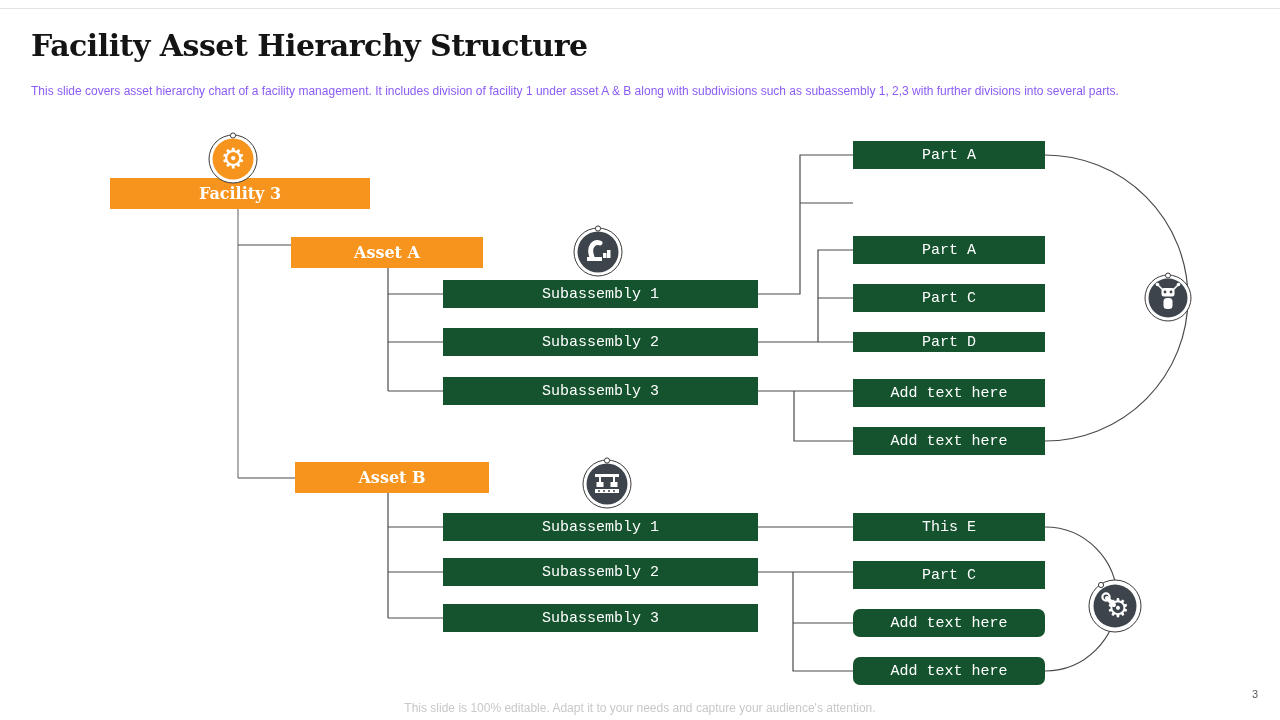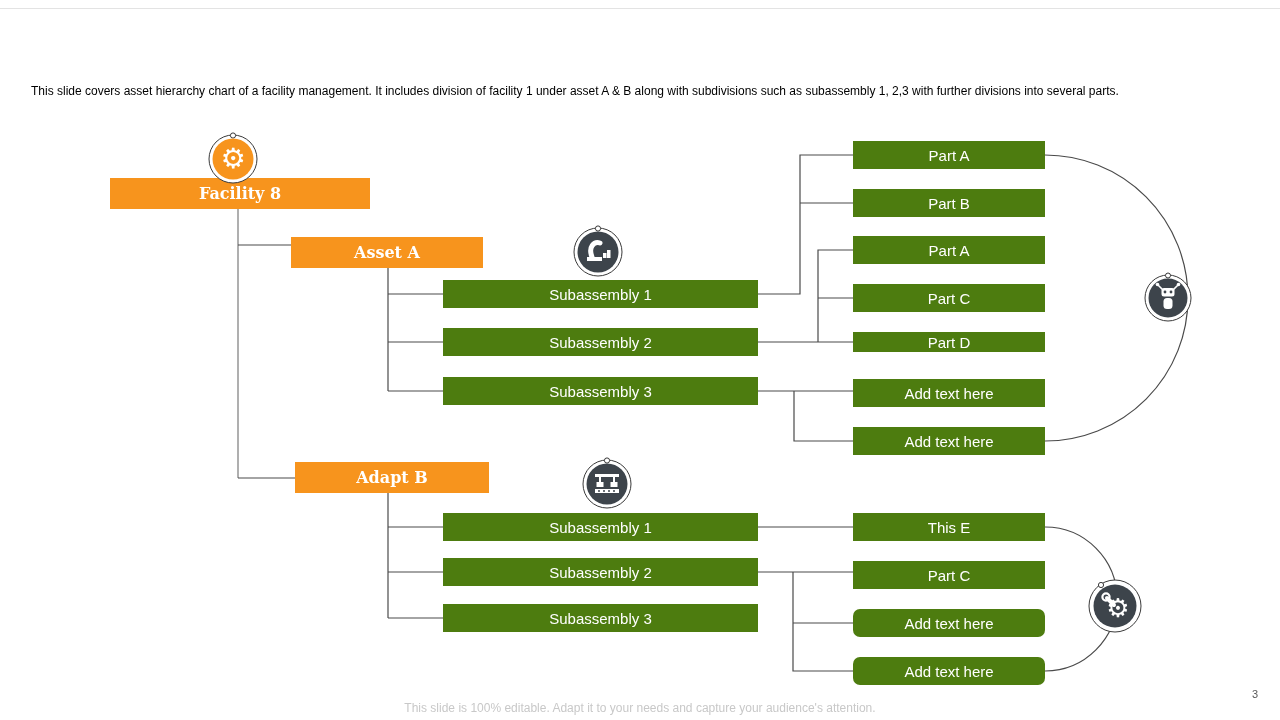--- a/index.html
+++ b/index.html
@@ -1,39 +1,40 @@
 <!DOCTYPE html>
 <html><head>
 <meta charset="utf-8">
 <style>
   html,body{margin:0;padding:0;background:#ffffff;}
   .slide{position:relative;width:1280px;height:720px;background:#ffffff;overflow:hidden;
          font-family:"Liberation Sans",sans-serif;}
   .top-rule{position:absolute;left:0;top:8px;width:1280px;height:1px;background:#e3e3e3;}
   .title{position:absolute;left:31px;top:28px;font-family:"DejaVu Serif",serif;
          font-weight:bold;font-size:30px;letter-spacing:-0.5px;color:#141414;}
-  .subtitle{position:absolute;left:31px;top:84px;width:1150px;font-size:12px;color:#000000;}
+  .subtitle{position:absolute;left:31px;top:84px;width:1150px;font-size:12px;color:#8b5cf6;}
   .footer{position:absolute;left:0;top:701px;width:1280px;text-align:center;
           font-size:12px;color:#c8c8c8;}
   .pagenum{position:absolute;left:1238px;top:688px;width:20px;text-align:right;
            font-size:11px;color:#595959;}
   svg.wires{position:absolute;left:0;top:0;}
   .node{position:absolute;display:flex;align-items:center;justify-content:center;
         color:#ffffff;box-sizing:border-box;}
   .orange{background:#F7941D;font-family:"DejaVu Serif",serif;font-weight:bold;font-size:16px;}
-  .dark{background:#4d7c0f;font-size:15px;font-family:Liberation Sans, sans-serif;}
+  .dark{background:#14532d;font-size:15px;font-family:Liberation Mono, monospace;}
   .rounded{border-radius:7px;}
   .badge{position:absolute;}
 </style>
 </head>
 <body>
 
 <div class="slide">
   <div class="top-rule"></div>
 
+  <div class="title">Facility Asset Hierarchy Structure</div>
   <div class="subtitle">This slide covers asset hierarchy chart of a facility management. It includes division of facility 1 under asset A &amp; B along with subdivisions such as subassembly 1, 2,3 with further divisions into several parts.</div>
 
   <svg class="wires" width="1280" height="720" viewBox="0 0 1280 720">
     <g stroke="#4A4A4A" stroke-width="1.2" fill="none">
 
       <path d="M238 209 V478" stroke="#7a7a7a"></path>
       <path d="M238 245 H291"></path>
       <path d="M238 478 H295"></path>
 
       <path d="M388 260 V391"></path>
@@ -52,45 +53,42 @@
 
       <path d="M758 527 H853"></path>
 
       <path d="M758 572 H853 M793 572 V671 H853 M793 623 H853"></path>
 
       <path d="M1045 527 A72 72 0 0 1 1045 671"></path>
     </g>
   </svg>
 
   <div class="node orange" style="left:110px;top:178px;width:260px;height:31px;">
-    <span>Facility 8</span>
+    <span>Facility 3</span>
   </div>
 
   <div class="node orange" style="left:291px;top:229px;width:192px;height:31px;margin-top:8px;">
     <span>Asset A</span>
   </div>
   <div class="node orange" style="left:295px;top:462px;width:194px;height:31px;">
-    <span>Adapt B</span>
+    <span>Asset B</span>
   </div>
 
   <div class="node dark" style="left:443px;top:280px;width:315px;height:28px;">
     <span>Subassembly 1</span>
   </div>
   <div class="node dark" style="left:443px;top:328px;width:315px;height:28px;">
     <span>Subassembly 2</span>
   </div>
   <div class="node dark" style="left:443px;top:377px;width:315px;height:28px;">
     <span>Subassembly 3</span>
   </div>
 
   <div class="node dark" style="left:853px;top:141px;width:192px;height:28px;">
     <span>Part A</span>
-  </div>
-  <div class="node dark" style="left:853px;top:189px;width:192px;height:28px;">
-    <span>Part B</span>
   </div>
   <div class="node dark" style="left:853px;top:236px;width:192px;height:28px;">
     <span>Part A</span>
   </div>
   <div class="node dark" style="left:853px;top:284px;width:192px;height:28px;">
     <span>Part C</span>
   </div>
   <div class="node dark" style="left:853px;top:332px;width:192px;height:20px;">
     <span>Part D</span>
   </div>

